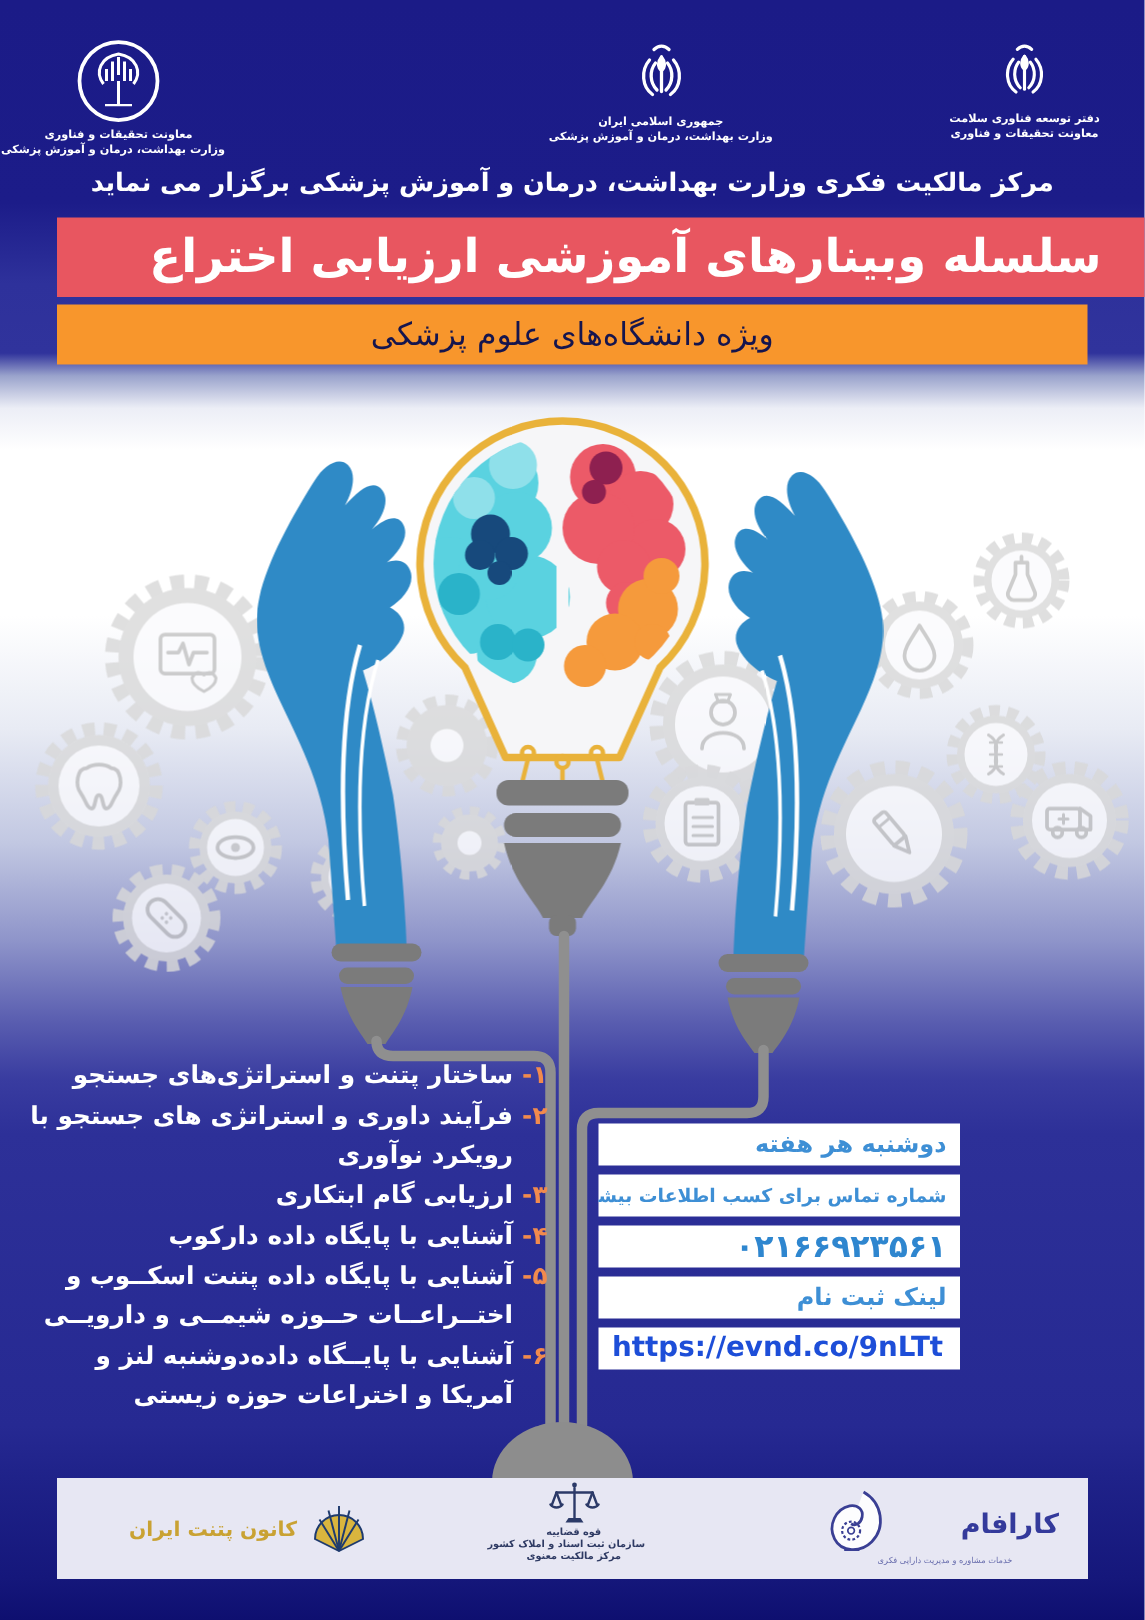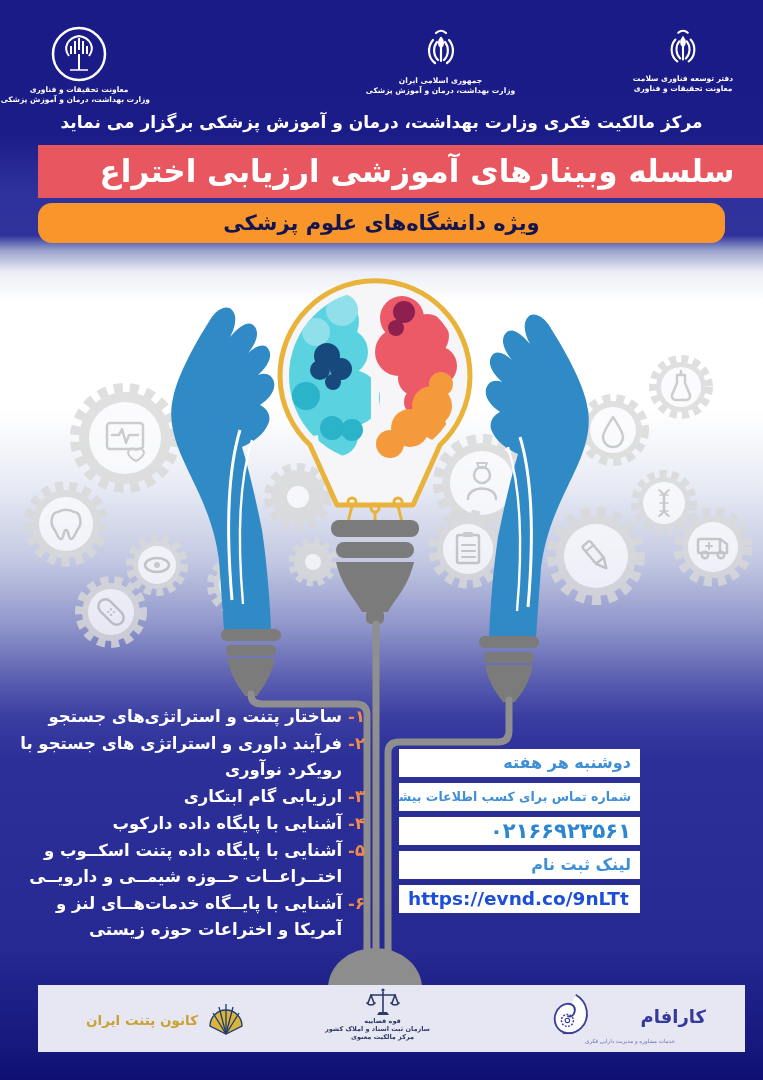--- a/index.html
+++ b/index.html
@@ -21,39 +21,39 @@
   .logo-center{left:310px;top:27px;width:165px;margin-left:48px;}
   .logo-right{left:608px;top:27px;width:150px;}
   .logo-block svg{margin:0 auto 3px auto;}
   .organizer{position:absolute;left:0;top:112px;width:763px;text-align:center;
     color:#ffffff;font-weight:bold;font-size:17px;direction:rtl;z-index:2;}
   
   .banner-red{position:absolute;left:38px;top:145px;width:758px;height:53px;
     background:#e85660;color:#fff;font-weight:bold;font-size:31px;line-height:53px;
     text-align:center;direction:rtl;z-index:2;}
   .banner-orange{position:absolute;left:38px;top:203px;width:687px;height:40px;
-    background:#f8962c;color:#15154e;font-weight:bold;font-size:21px;line-height:40px;
-    text-align:center;direction:rtl;z-index:2;border-radius:14px;}
+    background:#f8962c;color:#15154e;font-weight:normal;font-size:21px;line-height:40px;
+    text-align:center;direction:rtl;z-index:2;}
   
   .topics{position:absolute;right:398px;top:704px;width:345px;z-index:2;}
   .topic{display:flex;direction:rtl;color:#ffffff;font-weight:bold;font-size:16.5px;
     line-height:26px;text-align:right;margin-bottom:1px;}
   .topic .num{color:#f18a4d;margin-left:6px;white-space:nowrap;}
   .topic .txt{flex:1;}
   
   .infoboxes{position:absolute;left:399px;top:749px;width:241px;z-index:2;}
   .ibox{background:#ffffff;height:28px;line-height:28px;margin-bottom:6px;
     padding:0 9px;font-weight:bold;color:#3e8fd5;direction:rtl;text-align:right;
     font-size:16px;box-sizing:border-box;overflow:hidden;white-space:nowrap;}
   .ibox.small{font-size:12.5px;}
   .ibox.num{direction:ltr;text-align:right;font-size:21px;color:#2e86cf;letter-spacing:1px;}
   .ibox.url{direction:ltr;text-align:left;font-size:18.5px;color:#1d4ed8;}
   
   .footerbar{position:absolute;left:38px;top:985px;width:687px;height:67px;
-    background:#e7e7f3;z-index:3;padding-left:20px;}
+    background:#e7e7f3;z-index:3;}
   .f-left{position:absolute;left:48px;top:17px;display:flex;align-items:center;}
   .f-left .label{color:#c9a233;font-weight:bold;font-size:13.5px;direction:rtl;margin-right:9px;white-space:nowrap;}
   .f-center{position:absolute;left:297px;top:2px;width:95px;text-align:center;}
   .f-center .jl{font-size:6.5px;line-height:8px;color:#2e3a63;font-weight:bold;direction:rtl;white-space:nowrap;}
   .f-right{position:absolute;left:512px;top:6px;width:160px;}
   .f-right .row{display:flex;align-items:center;justify-content:space-between;}
   .f-right .name{font-size:18px;font-weight:bold;color:#343a9b;direction:rtl;margin-right:4px;margin-top:4px;}
   .f-right .tagline{font-size:5.5px;color:#6a6fae;direction:rtl;text-align:center;margin-top:1px;white-space:nowrap;}
   
   .teeth{fill:none;stroke:#d8d8d8;}
@@ -360,21 +360,21 @@
     <div class="topic">
         <span class="num">۴-</span>
         <span class="txt">آشنایی با پایگاه داده دارکوب</span>
       </div>
     <div class="topic">
         <span class="num">۵-</span>
         <span class="txt">آشنایی با پایگاه داده پتنت اسکــوب و اختــراعــات حــوزه شیمــی و دارویــی</span>
       </div>
     <div class="topic">
         <span class="num">۶-</span>
-        <span class="txt">آشنایی با پایــگاه خدمات‌هــای لنز و آمریکا و اختراعات حوزه زیستی</span>
+        <span class="txt">آشنایی با پایــگاه داده‌دوشنبه لنز و آمریکا و اختراعات حوزه زیستی</span>
       </div>
   </div>
 
   <div class="infoboxes">
     <div class="ibox">دوشنبه هر هفته</div>
     <div class="ibox small">شماره تماس برای کسب اطلاعات بیشتر</div>
     <div class="ibox num">۰۲۱۶۶۹۲۳۵۶۱</div>
     <div class="ibox">لینک ثبت نام</div>
     <div class="ibox url">https://evnd.co/9nLTt</div>
   </div>

